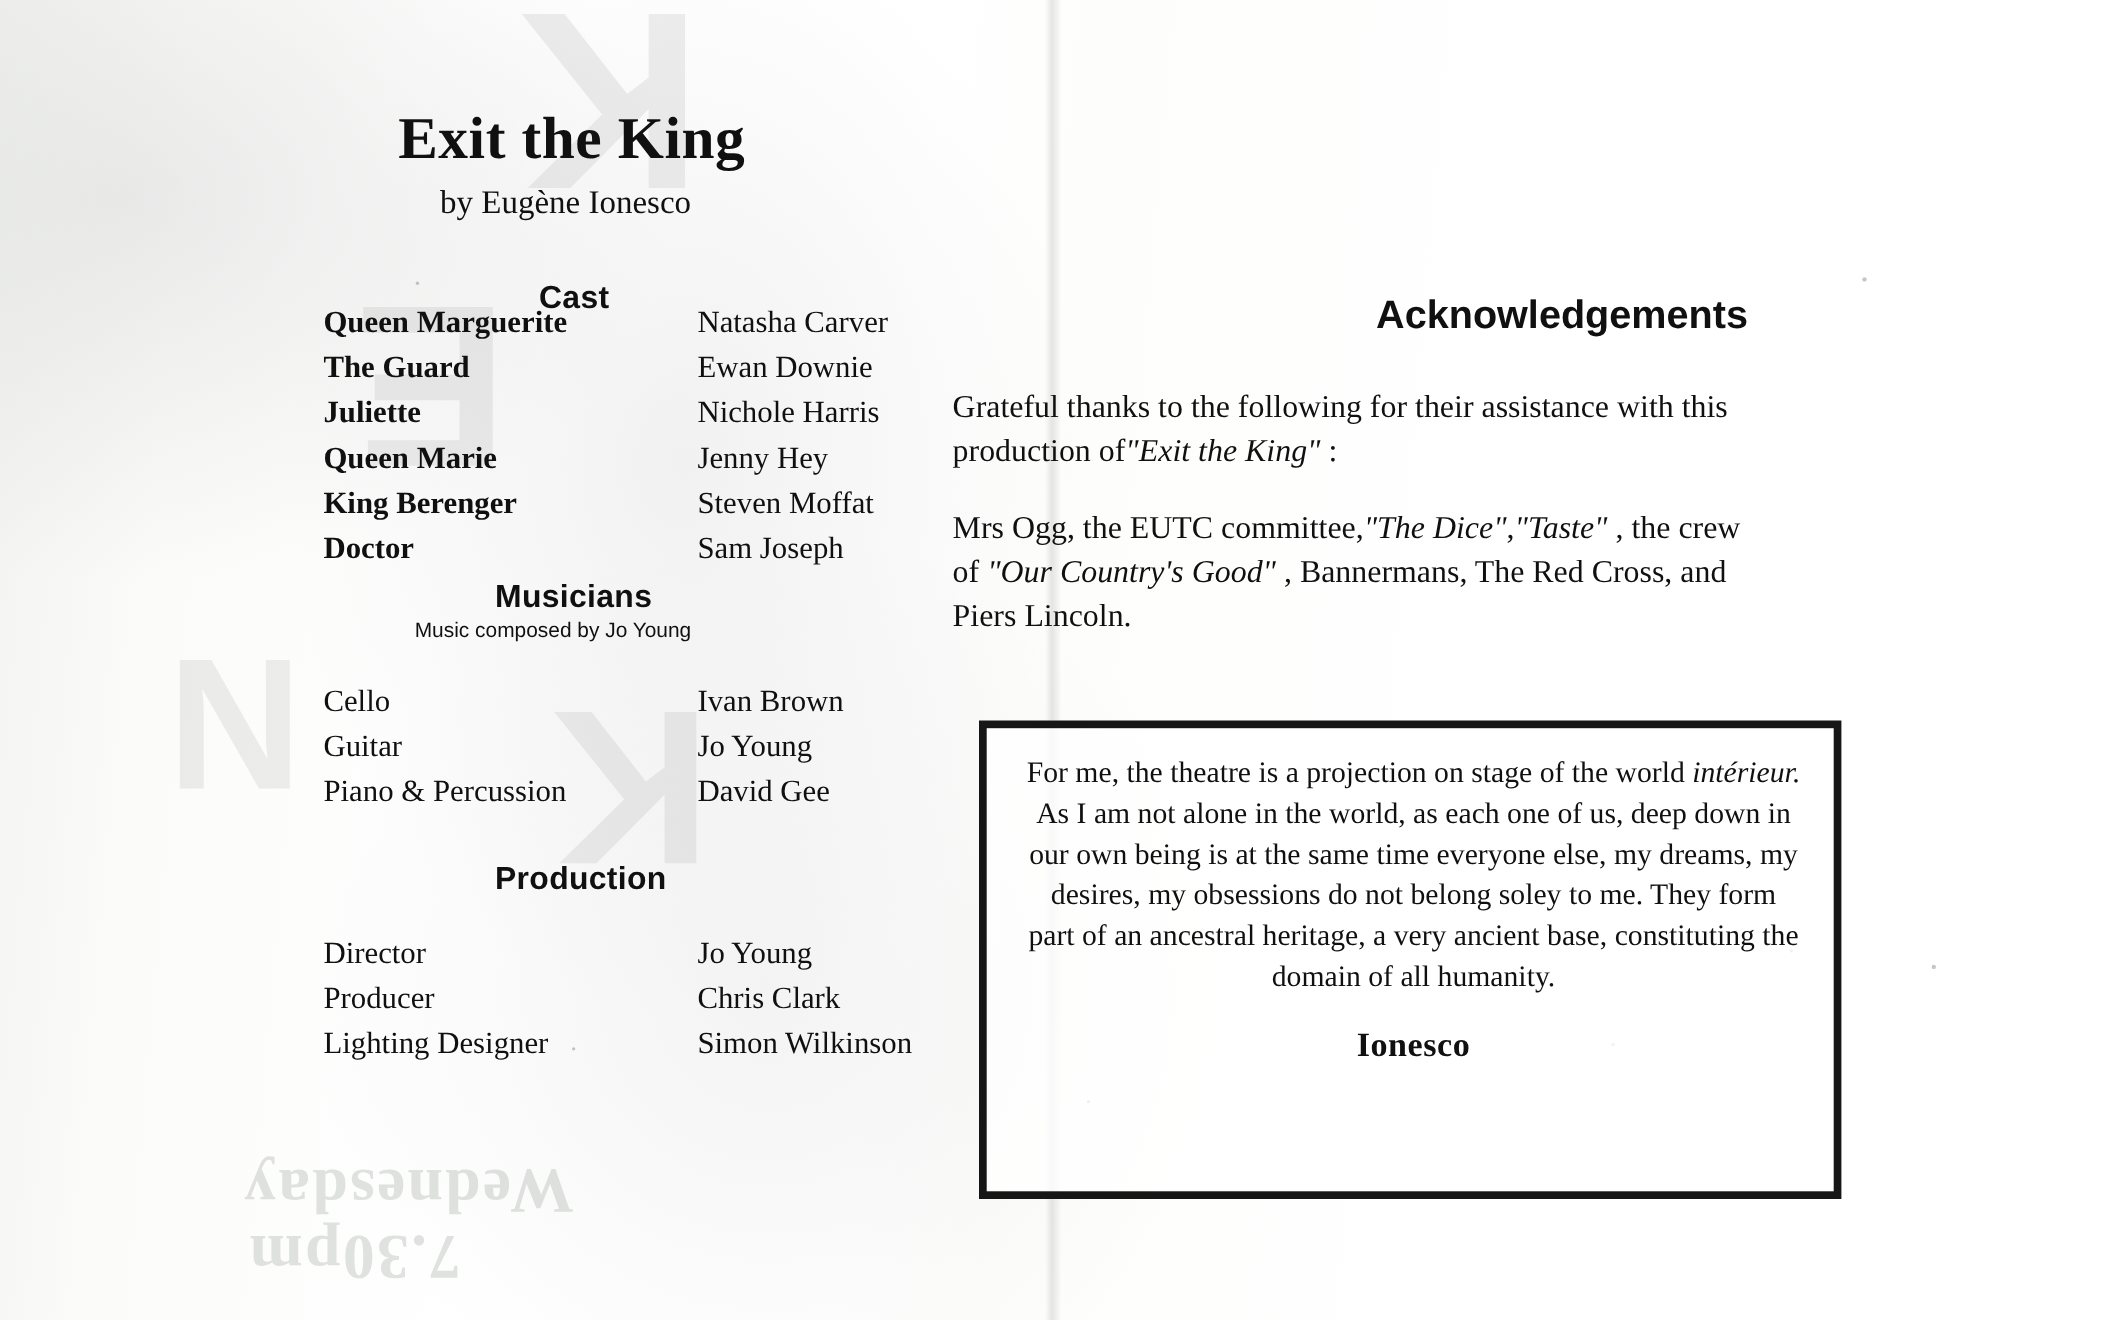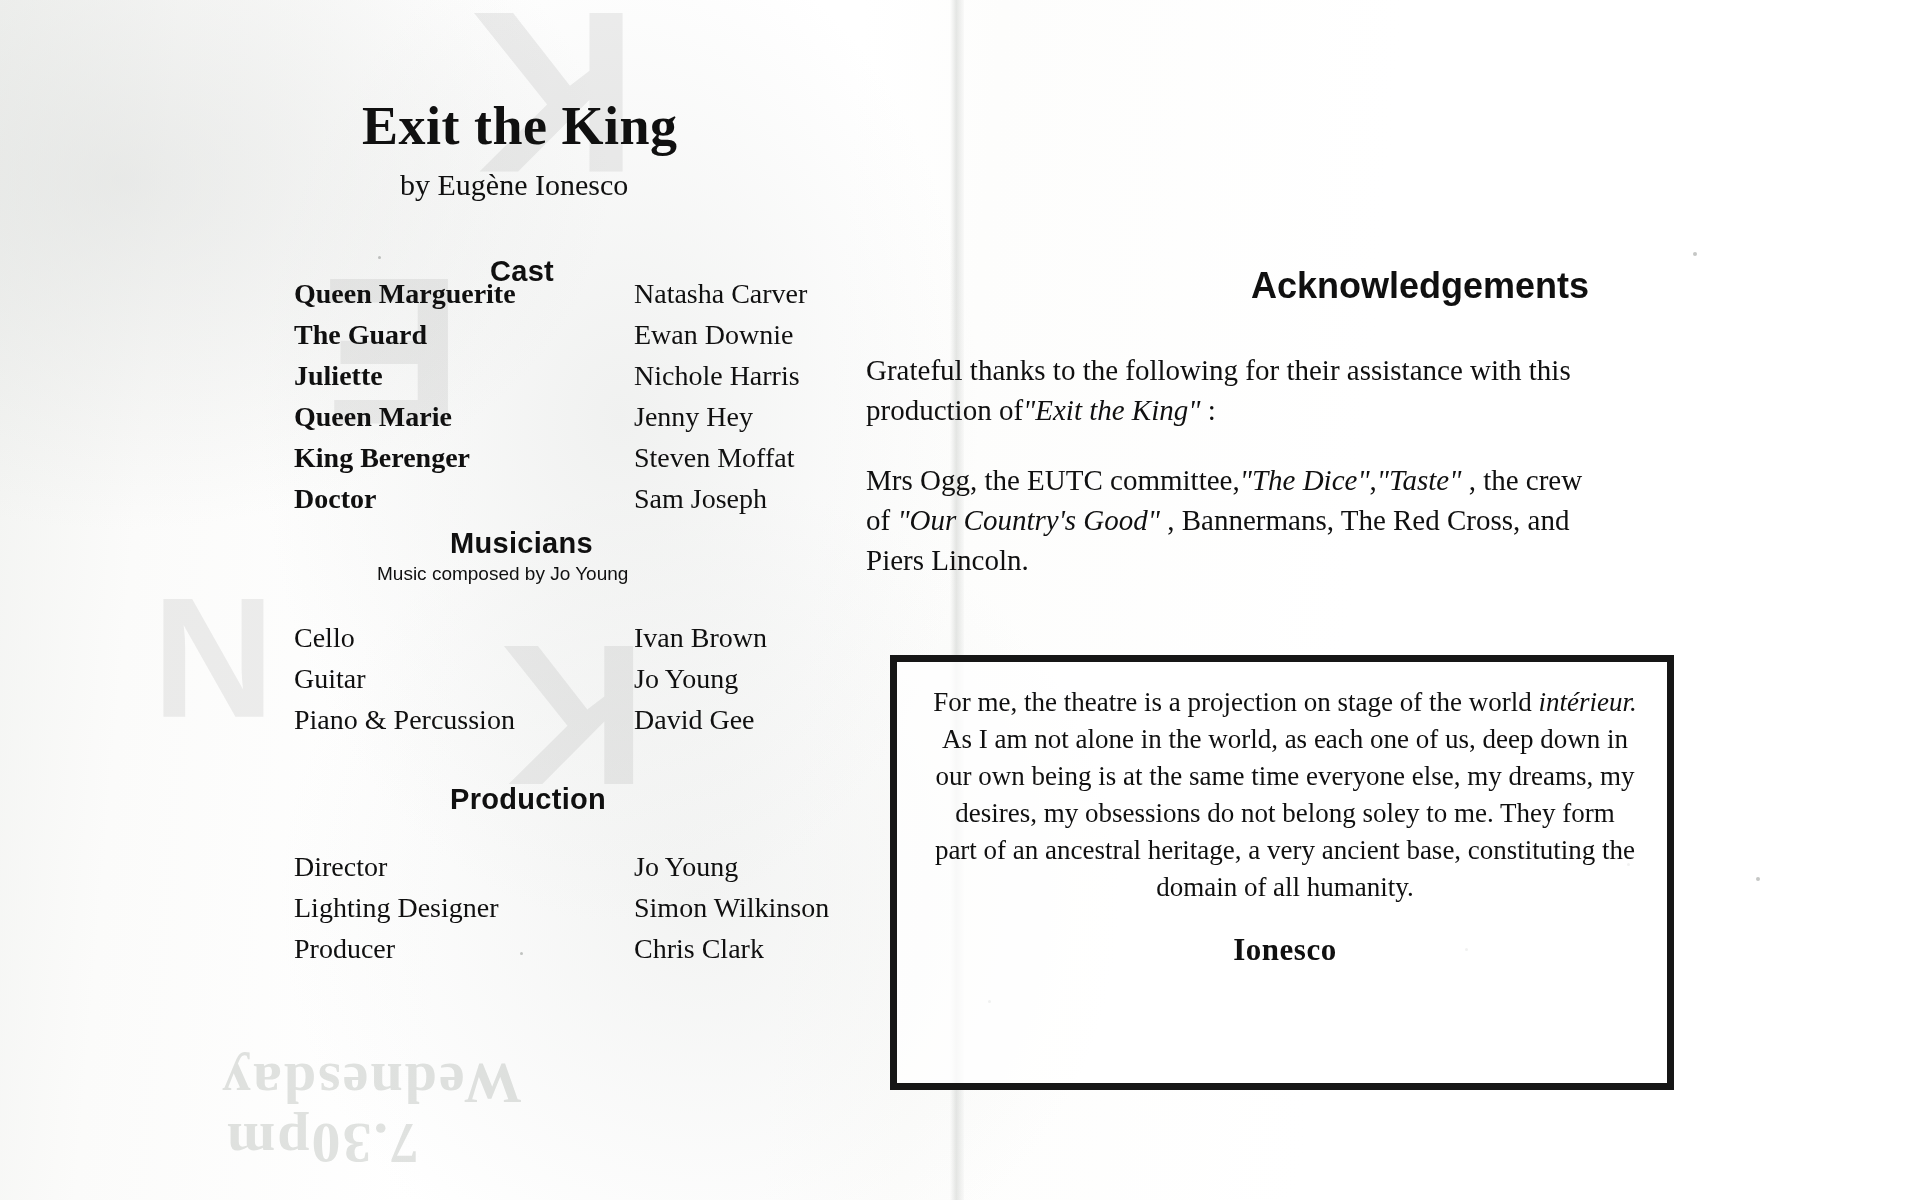--- a/index.html
+++ b/index.html
@@ -223,26 +223,26 @@
       </div>
     </div>
 
     <div class="section-head" style="left:450px; top:783px;">Production</div>
     <div class="roster" style="left:246px; top:846px;">
       <div class="row">
         <span class="role">Director</span>
         <span class="person">Jo Young</span>
       </div>
       <div class="row">
+        <span class="role">Producer</span>
+        <span class="person">Chris Clark</span>
+      </div>
+      <div class="row">
         <span class="role">Lighting Designer</span>
         <span class="person">Simon Wilkinson</span>
-      </div>
-      <div class="row">
-        <span class="role">Producer</span>
-        <span class="person">Chris Clark</span>
       </div>
     </div>
 
   </div>
 
   <div id="right-panel">
 
     <div class="ack-head">Acknowledgements</div>
 
     <div class="ack-body">

